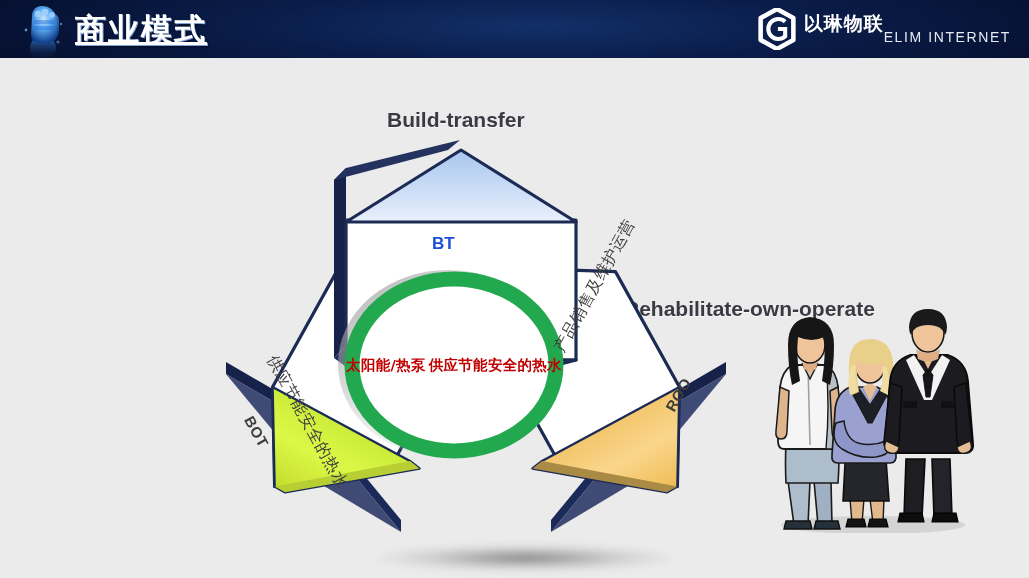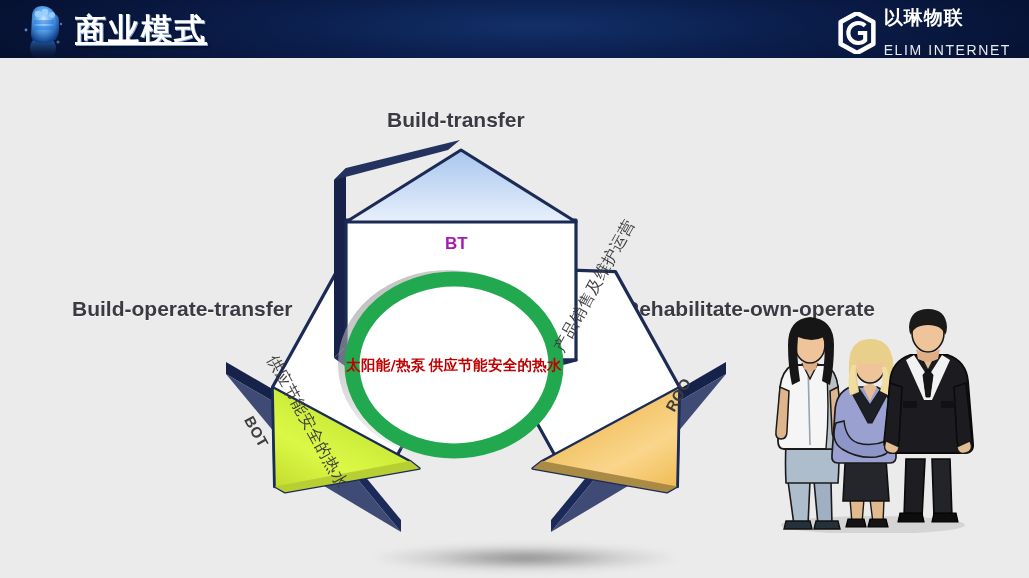--- a/index.html
+++ b/index.html
@@ -28,21 +28,21 @@
     text-shadow:1px 1px 0 #7fa0d8, 2px 2px 3px rgba(0,0,0,.5);
     line-height:48px;
     font-family:"DejaVu Sans","Liberation Sans",sans-serif;
     text-decoration:underline;
   }
   .logo-wrap{
     position:absolute;right:18px;top:8px;
     display:flex;align-items:center;gap:7px;
   }
   .logo-mark{width:40px;height:42px;}
-  .logo-text{display:flex;flex-direction:column;line-height:1;justify-content:center;}
+  .logo-text{display:flex;line-height:1;justify-content:center;}
   .logo-cn{
     font-size:19px;font-weight:bold;color:#ffffff;letter-spacing:1px;
     font-family:"DejaVu Sans","Liberation Sans",sans-serif;
   }
   .logo-en{
     font-size:14px;color:#e8eaf2;letter-spacing:1.6px;margin-top:16px;
     font-family:"Liberation Sans",sans-serif;
   }
 
   
@@ -76,22 +76,22 @@
     gap:3px;pointer-events:none;
   }
   .core-line{
     font-size:14.5px;font-weight:bold;color:#c00000;white-space:nowrap;
     font-family:"DejaVu Sans","Liberation Sans",sans-serif;
     letter-spacing:.3px;
   }
 
   
   .bt-tag{
-    position:absolute;left:249px;top:106px;
-    font-size:17px;font-weight:bold;color:#a21caf;
+    position:absolute;left:236px;top:106px;
+    font-size:17px;font-weight:bold;color:#1d4ed8;
     font-family:"Liberation Sans",sans-serif;
   }
   .bt-body{
     position:absolute;left:140px;top:133px;width:240px;
     font-size:17.5px;color:#3f3f3f;line-height:1.18;
     font-family:"DejaVu Sans","Liberation Serif",serif;
     letter-spacing:.5px;
   }
 
   .rot-label{
@@ -151,21 +151,20 @@
       <div class="logo-en">ELIM INTERNET</div>
     </div>
   </div>
 </div>
 
 <div class="stage">
 
   <div class="ground-shadow"></div>
 
   <div class="caption cap-top">Build-transfer</div>
-  <div class="caption cap-left">Build-operate-transfer</div>
   <div class="caption cap-right">Rehabilitate-own-operate</div>
 
   <div class="diagram">
 
     <svg width="560" height="420" viewBox="0 0 560 420">
       <defs>
         <linearGradient id="btCap" x1="0" y1="0" x2="0" y2="1">
           <stop offset="0%" stop-color="#a8c6ee"></stop>
           <stop offset="100%" stop-color="#e8f0fc"></stop>
         </linearGradient>

